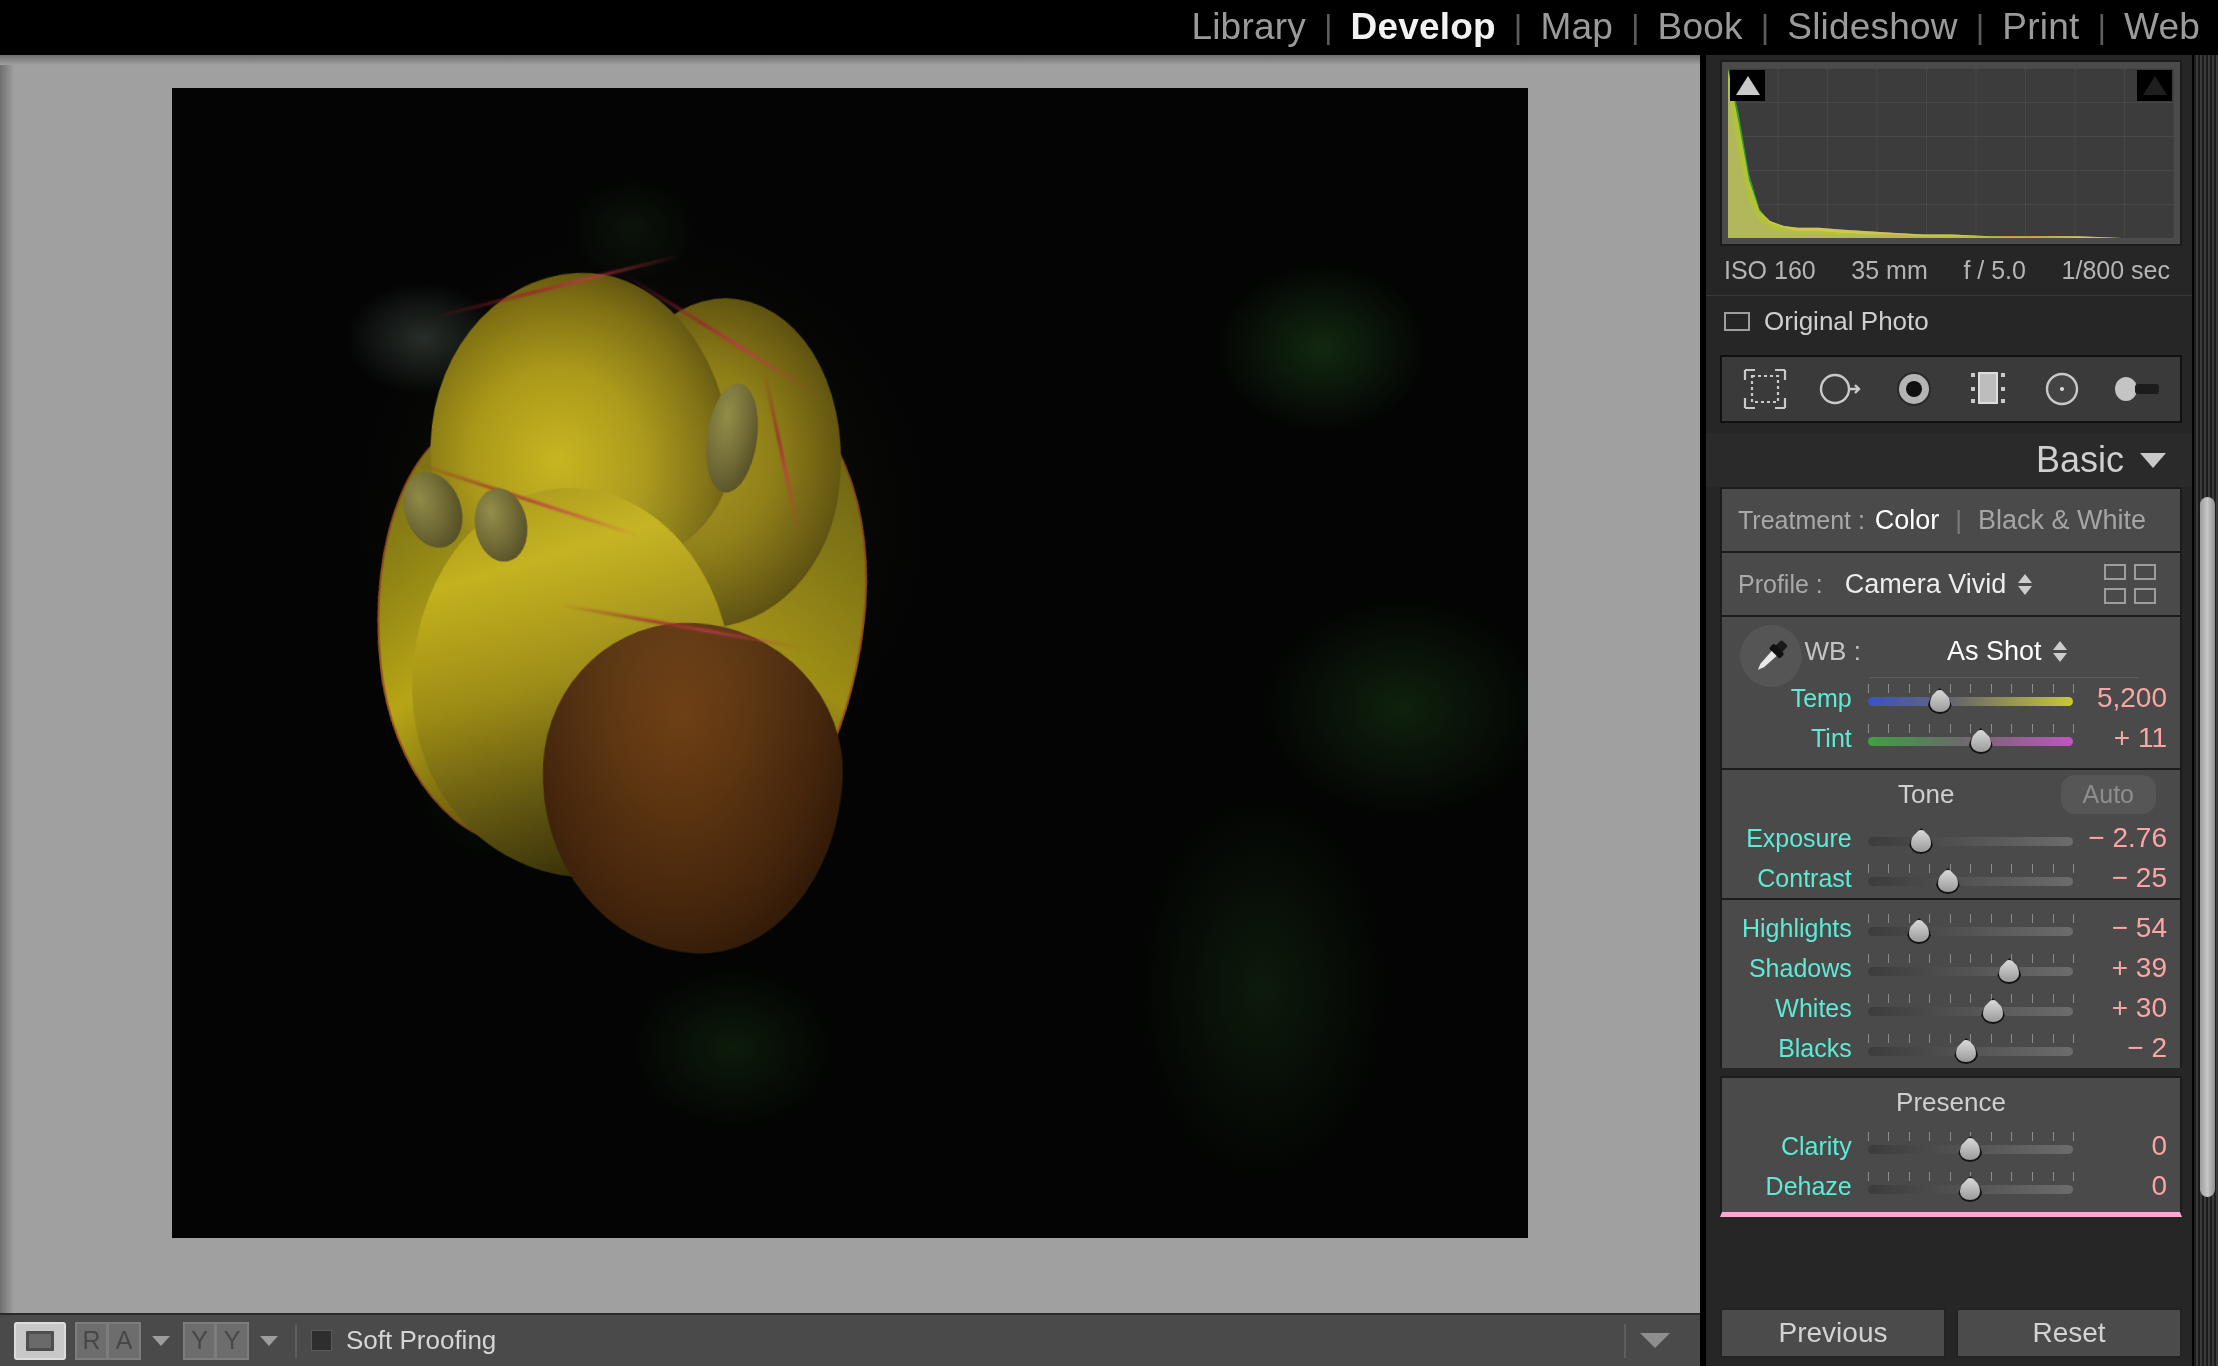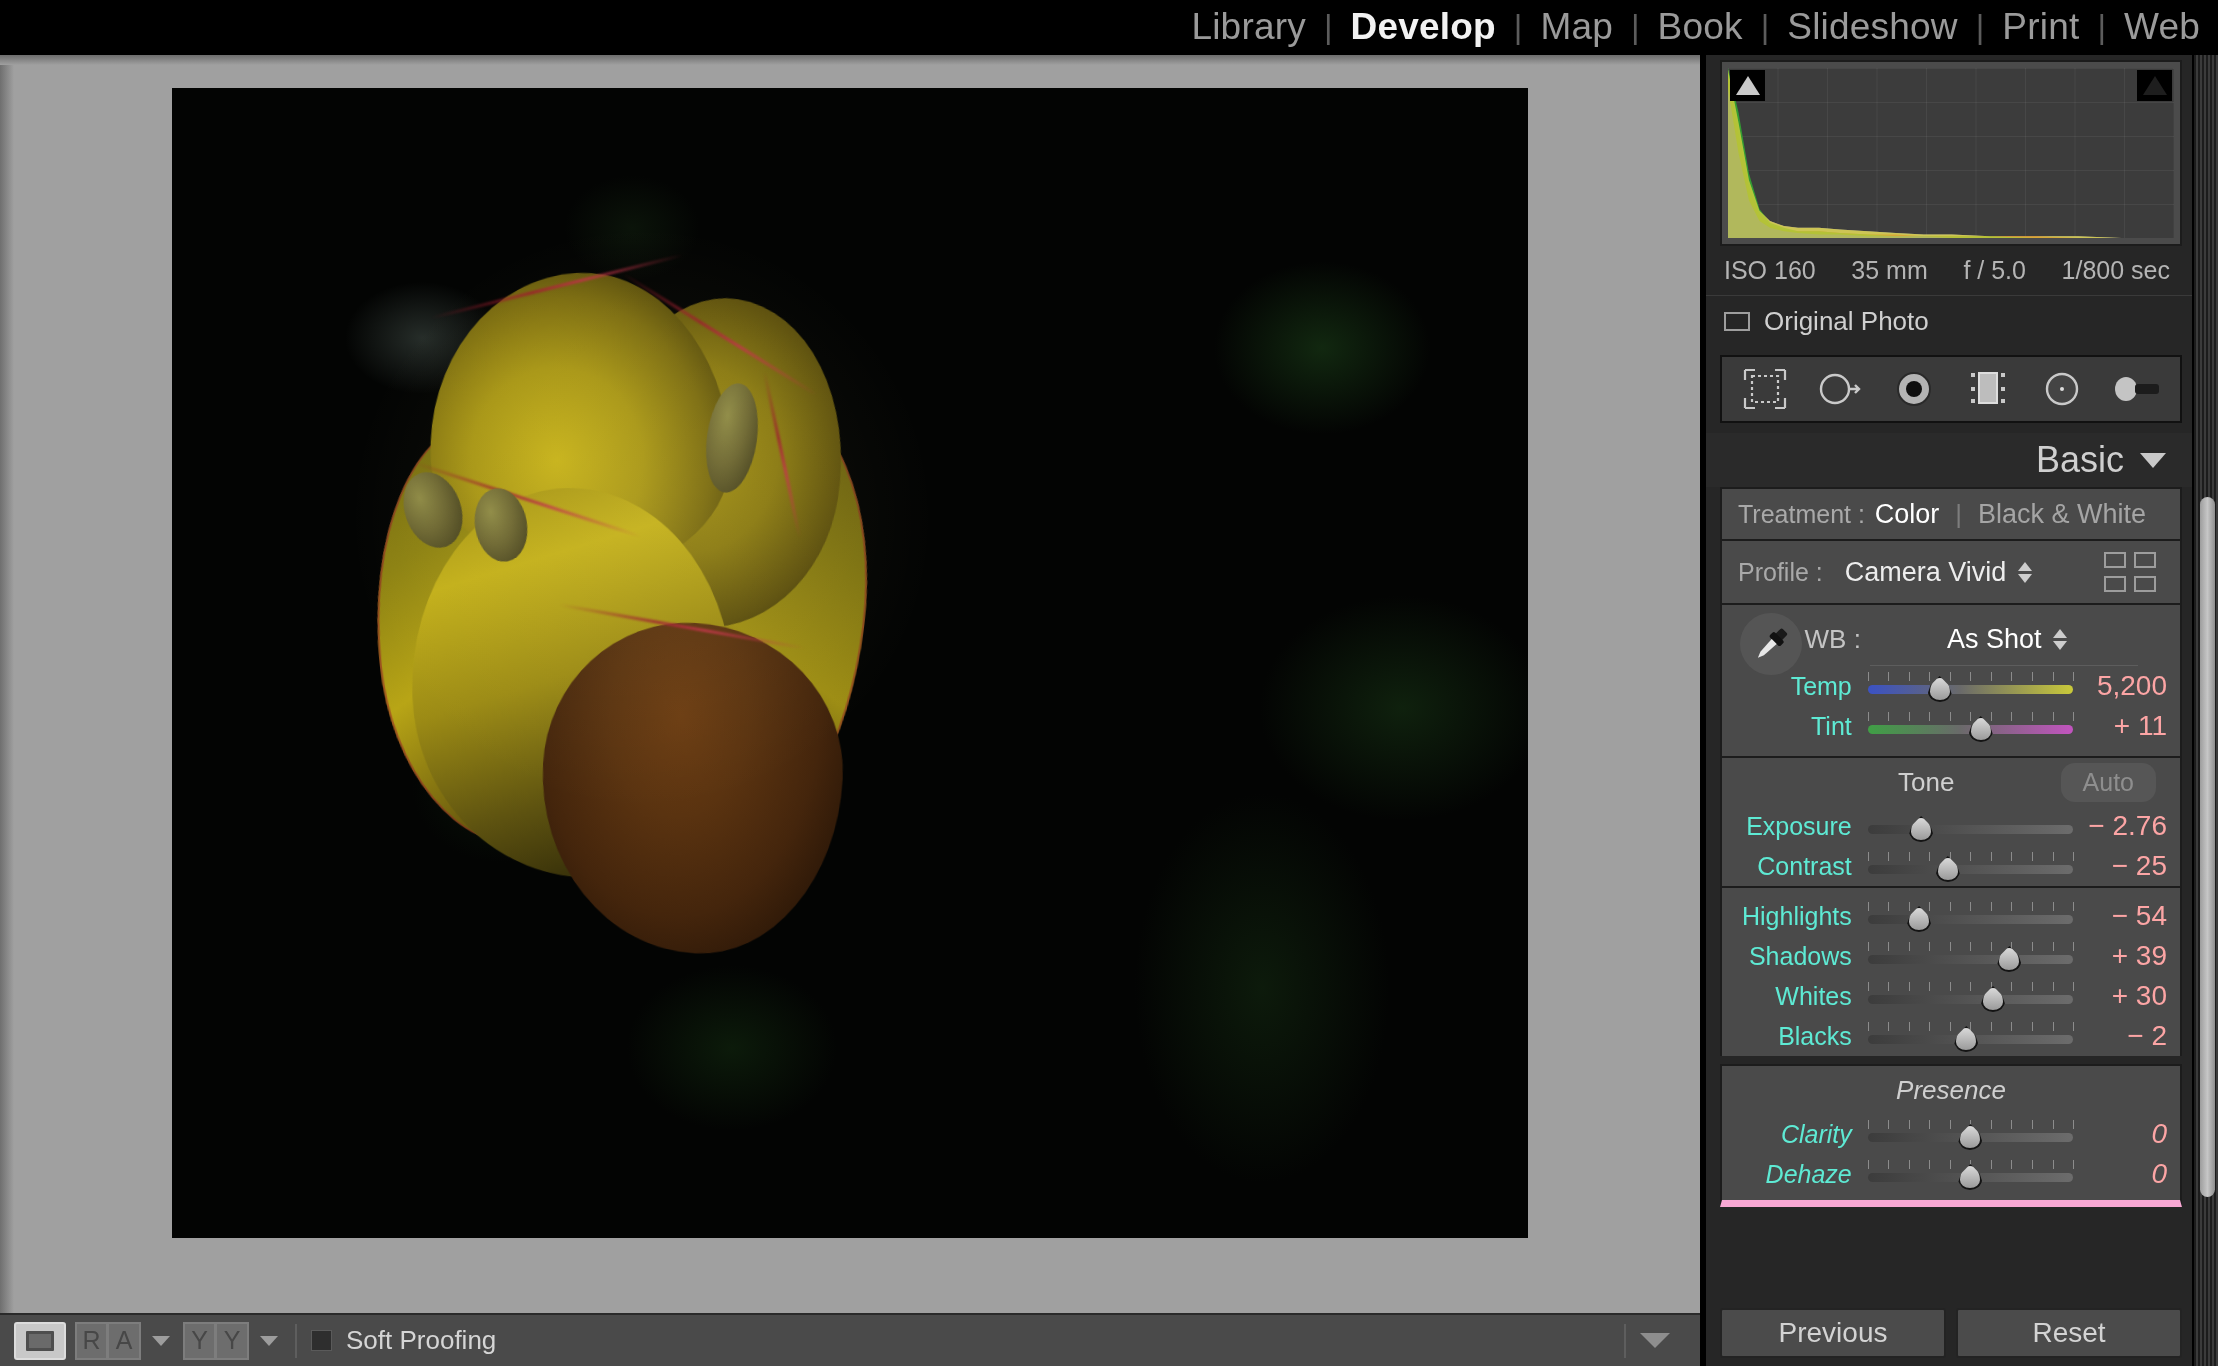--- a/index.html
+++ b/index.html
@@ -185,23 +185,23 @@
   }
   .tool-ico { width:52px; height:46px; position:relative; }
 
   .basic-head {
     height:54px; display:flex; align-items:center; justify-content:flex-end;
     padding-right:26px; background:#2a2a2a; margin-top:10px;
   }
   .basic-head .title { color:#cfcfcf; font-size:36px; margin-right:16px; }
 
   .group { margin:0 10px 0 14px; background:#4a4a4a; border:2px solid #1c1c1c; border-bottom:none; }
-  .group.last { border-bottom:7px solid #f9a8d4;font-style:italic; }
-
-  .row-treat { display:flex; align-items:center; height:50px; padding-left:16px; }
+  .group.last { border-bottom:5px solid #f9a8d4; }
+
+  .row-treat { display:flex; align-items:center; height:62px; padding-left:16px; }
   .lbl-dim { color:#a9a9a9; font-size:25px; }
   .treat-opts { margin-left:auto; display:flex; align-items:center; padding-right:34px; }
   .treat-opt { color:#a5a5a5; font-size:27px; }
   .treat-opt.sel { color:#ffffff; }
   .treat-bar { color:#7d7d7d; font-size:26px; margin:0 16px; }
 
   .row-profile { display:flex; align-items:center; height:62px; padding-left:16px; }
   .prof-name { color:#ededed; font-size:27px; margin-left:22px; }
   .stepper { display:inline-flex; flex-direction:column; margin-left:12px; }
   .st-up { width:0;height:0;border-left:7px solid transparent;border-right:7px solid transparent;border-bottom:9px solid #cdcdcd; }

